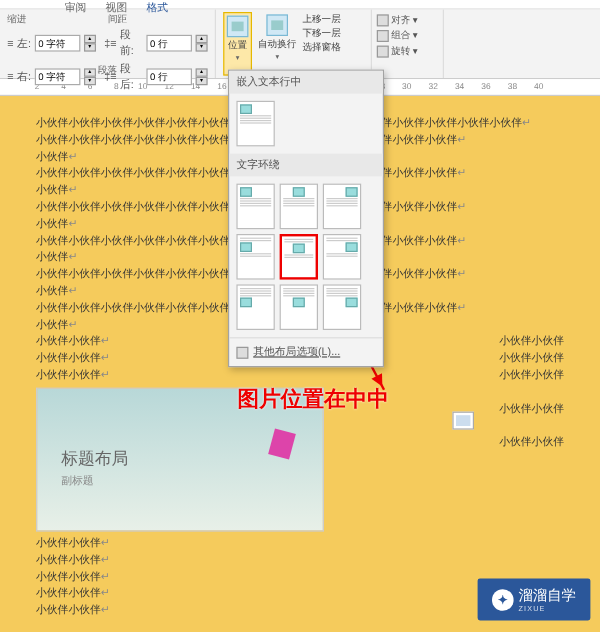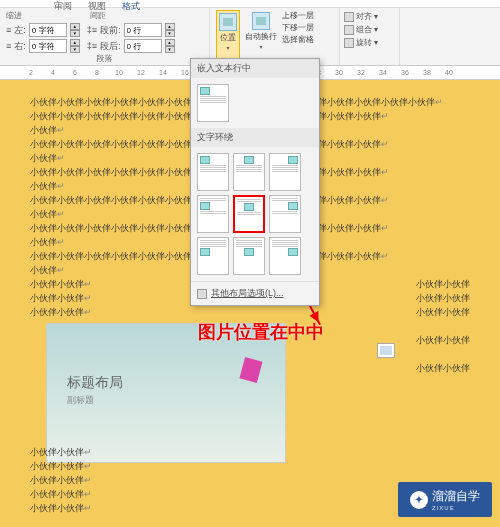--- a/index.html
+++ b/index.html
@@ -6,21 +6,21 @@
     body { width: 500px; height: 527px; overflow: hidden; background: #fff; position: relative; }
     
     .ribbon-tabs { height: 8px; background: #fff; border-bottom: 1px solid #ddd; display: flex; font-size: 9px; padding-left: 46px; }
     .ribbon-tabs span { padding: 0 8px; color: #666; }
     .ribbon-tabs .active { color: #2b579a; }
     
     .ribbon { height: 58px; background: #f3f3f3; border-bottom: 1px solid #ccc; display: flex; font-size: 9px; }
     .ribbon-group { border-right: 1px solid #ddd; padding: 2px 6px; position: relative; }
     .group-label { position: absolute; bottom: 1px; left: 50%; transform: translateX(-50%); font-size: 8px; color: #666; }
     
-    .indent-group { width: 210px; }
+    .indent-group { width: 180px; }
     .indent-row { display: flex; align-items: center; gap: 3px; margin: 2px 0; font-size: 9px; }
     .indent-row span { color: #555; }
     .num-input { width: 38px; height: 14px; border: 1px solid #aaa; font-size: 8px; padding: 0 2px; background: #fff; }
     .spinners { display: flex; flex-direction: column; }
     .spinner { width: 10px; height: 7px; background: #e0e0e0; border: 1px solid #999; font-size: 5px; text-align: center; line-height: 5px; cursor: pointer; }
     
     .position-group { width: 130px; display: flex; gap: 3px; padding-top: 2px; }
     .big-btn { display: flex; flex-direction: column; align-items: center; gap: 1px; padding: 2px; cursor: pointer; }
     .big-btn.active { background: #fde8a8; border: 1px solid #e5b800; }
     .btn-icon { width: 18px; height: 18px; background: #d0e8f5; border: 1px solid #7ab8d4; display: flex; align-items: center; justify-content: center; }
@@ -32,21 +32,21 @@
     .mini-icon { width: 10px; height: 10px; background: #ddd; border: 1px solid #999; }
     
     .ruler { height: 14px; background: #fff; border-bottom: 1px solid #ccc; display: flex; align-items: center; font-size: 7px; color: #888; padding-left: 20px; }
     .ruler span { width: 22px; text-align: center; }
     
     .doc-area { background: #f5cb5c; height: 447px; position: relative; padding: 15px 30px; }
     .page { background: #fff; width: 400px; margin: 0 auto; padding: 10px; min-height: 100px; }
     .doc-text { font-size: 9px; color: #333; line-height: 14px; word-break: break-all; }
     .para-mark { color: #888; }
     
-    .inline-img { width: 240px; height: 140px; background: linear-gradient(#b8d8d8, #e8f0e8); margin: 4px 16px; position: relative; display: inline-block; vertical-align: top; border: 1px solid #ccc; }
+    .inline-img { width: 240px; height: 120px; background: linear-gradient(#b8d8d8, #e8f0e8); margin: 4px 0; position: relative; display: inline-block; vertical-align: top; border: 1px solid #ccc; }
     .img-title { position: absolute; top: 50px; left: 20px; font-size: 14px; color: #666; }
     .img-sub { position: absolute; top: 70px; left: 20px; font-size: 9px; color: #888; }
     .kite { position: absolute; right: 25px; top: 35px; width: 18px; height: 22px; background: #d4a; transform: rotate(15deg); }
     .float-icon-btn { position: absolute; right: 105px; top: 263px; width: 18px; height: 15px; border: 1px solid #aaa; background: #fff; cursor: pointer; }
     .float-icon-btn::before { content:""; position:absolute; inset:2px; background:#cde; }
     
     .dropdown { position: absolute; top: 58px; left: 190px; width: 130px; background: #f3f3f3; border: 1px solid #a3a3a3; box-shadow: 2px 2px 6px rgba(0,0,0,0.25); z-index: 10; font-size: 9px; }
     .dd-header { font-size: 9px; color: #555; padding: 3px 6px; background: #e8e8e8; }
     .pos-grid { display: flex; flex-wrap: wrap; gap: 4px; padding: 6px; }
     .pos-item { width: 32px; height: 38px; border: 1px solid #bbb; background: #fff; cursor: pointer; position: relative; display: flex; flex-direction: column; padding: 2px; gap: 1px; }

